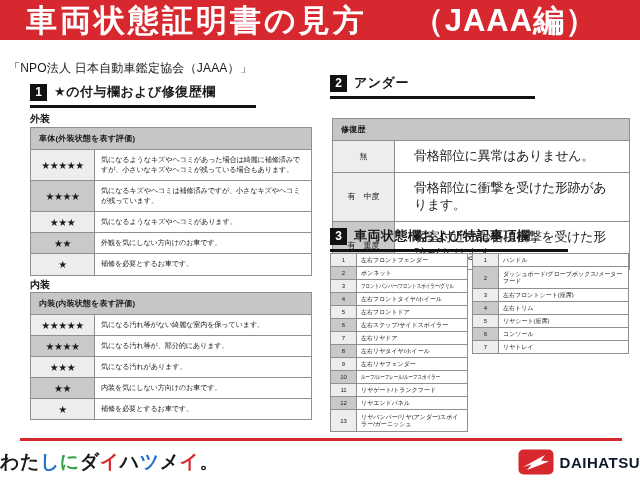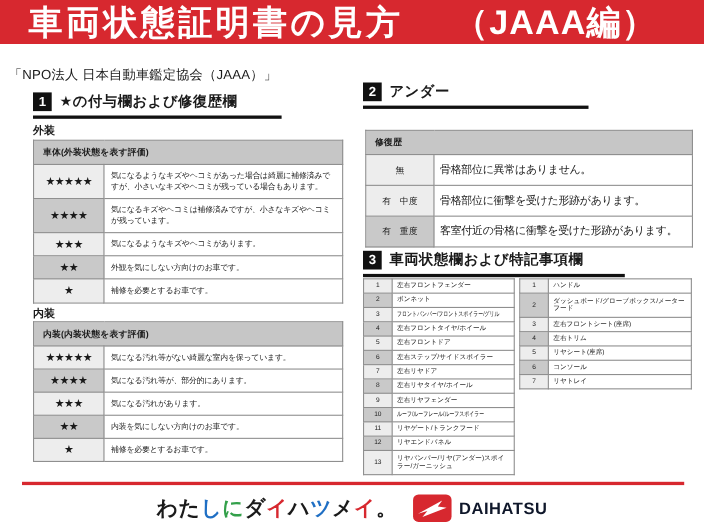--- a/index.html
+++ b/index.html
@@ -57,38 +57,38 @@
     width:64px; text-align:center; font-size:10px;
     letter-spacing:-0.5px; padding:4px 2px; white-space:nowrap;
   }
   .rate td.desc {
     font-size:7.2px; line-height:1.4; letter-spacing:-0.2px; padding:5px 6px;
   }
 
   
   #tbl-rep { left:332px; top:118px; width:298px; }
   .rep td.lab { width:62px; text-align:center; font-size:8px; padding:7px 2px; white-space:nowrap; }
-  .rep td.desc { font-size:10px; letter-spacing:-0.3px; padding:7px 5px; line-height:1.3;font-family:Liberation Serif, serif; }
+  .rep td.desc { font-size:13px; letter-spacing:-0.3px; padding:7px 19px; line-height:1.3;font-family:Liberation Serif, serif; }
 
   
   .ptbl { table-layout:fixed; }
   #tbl-p1 { left:330px; top:253px; width:138px; }
   #tbl-p2 { left:472px; top:253px; width:157px; }
   .ptbl tr { height:13px; }
   .ptbl td.no { width:26px; text-align:center; font-size:6px; padding:1px 2px; }
   .ptbl td.nm { font-size:6px; padding:1px 4px; white-space:nowrap; overflow:hidden; line-height:1.15; }
   .ptbl tr.two { height:22px; }
   .ptbl tr.two td.nm { white-space:normal; }
   .ptbl tr.fit td.nm span { display:inline-block; transform:scaleX(0.74); transform-origin:0 50%; white-space:nowrap; }
 
   
   .redline { position:absolute; left:20px; top:438px; width:602px; height:3px; background:#d7282f; }
   .footer {
     position:absolute; left:0; top:447px; width:640px; height:30px;
-    display:flex; align-items:center; justify-content:center; gap:14px;
+    display:flex; align-items:center; justify-content:space-between; gap:14px;
   }
   .slogan { font-size:19px; font-weight:bold; white-space:nowrap; letter-spacing:0.5px; }
   .brand { display:flex; align-items:center; gap:6px; }
   .brand-name { color:#0f172a; font-weight:bold; font-size:15px; letter-spacing:0.5px; }
 </style>
 </head>
 <body>
 
 <div class="header">
   <span class="hdr-title">車両状態証明書の見方</span>

